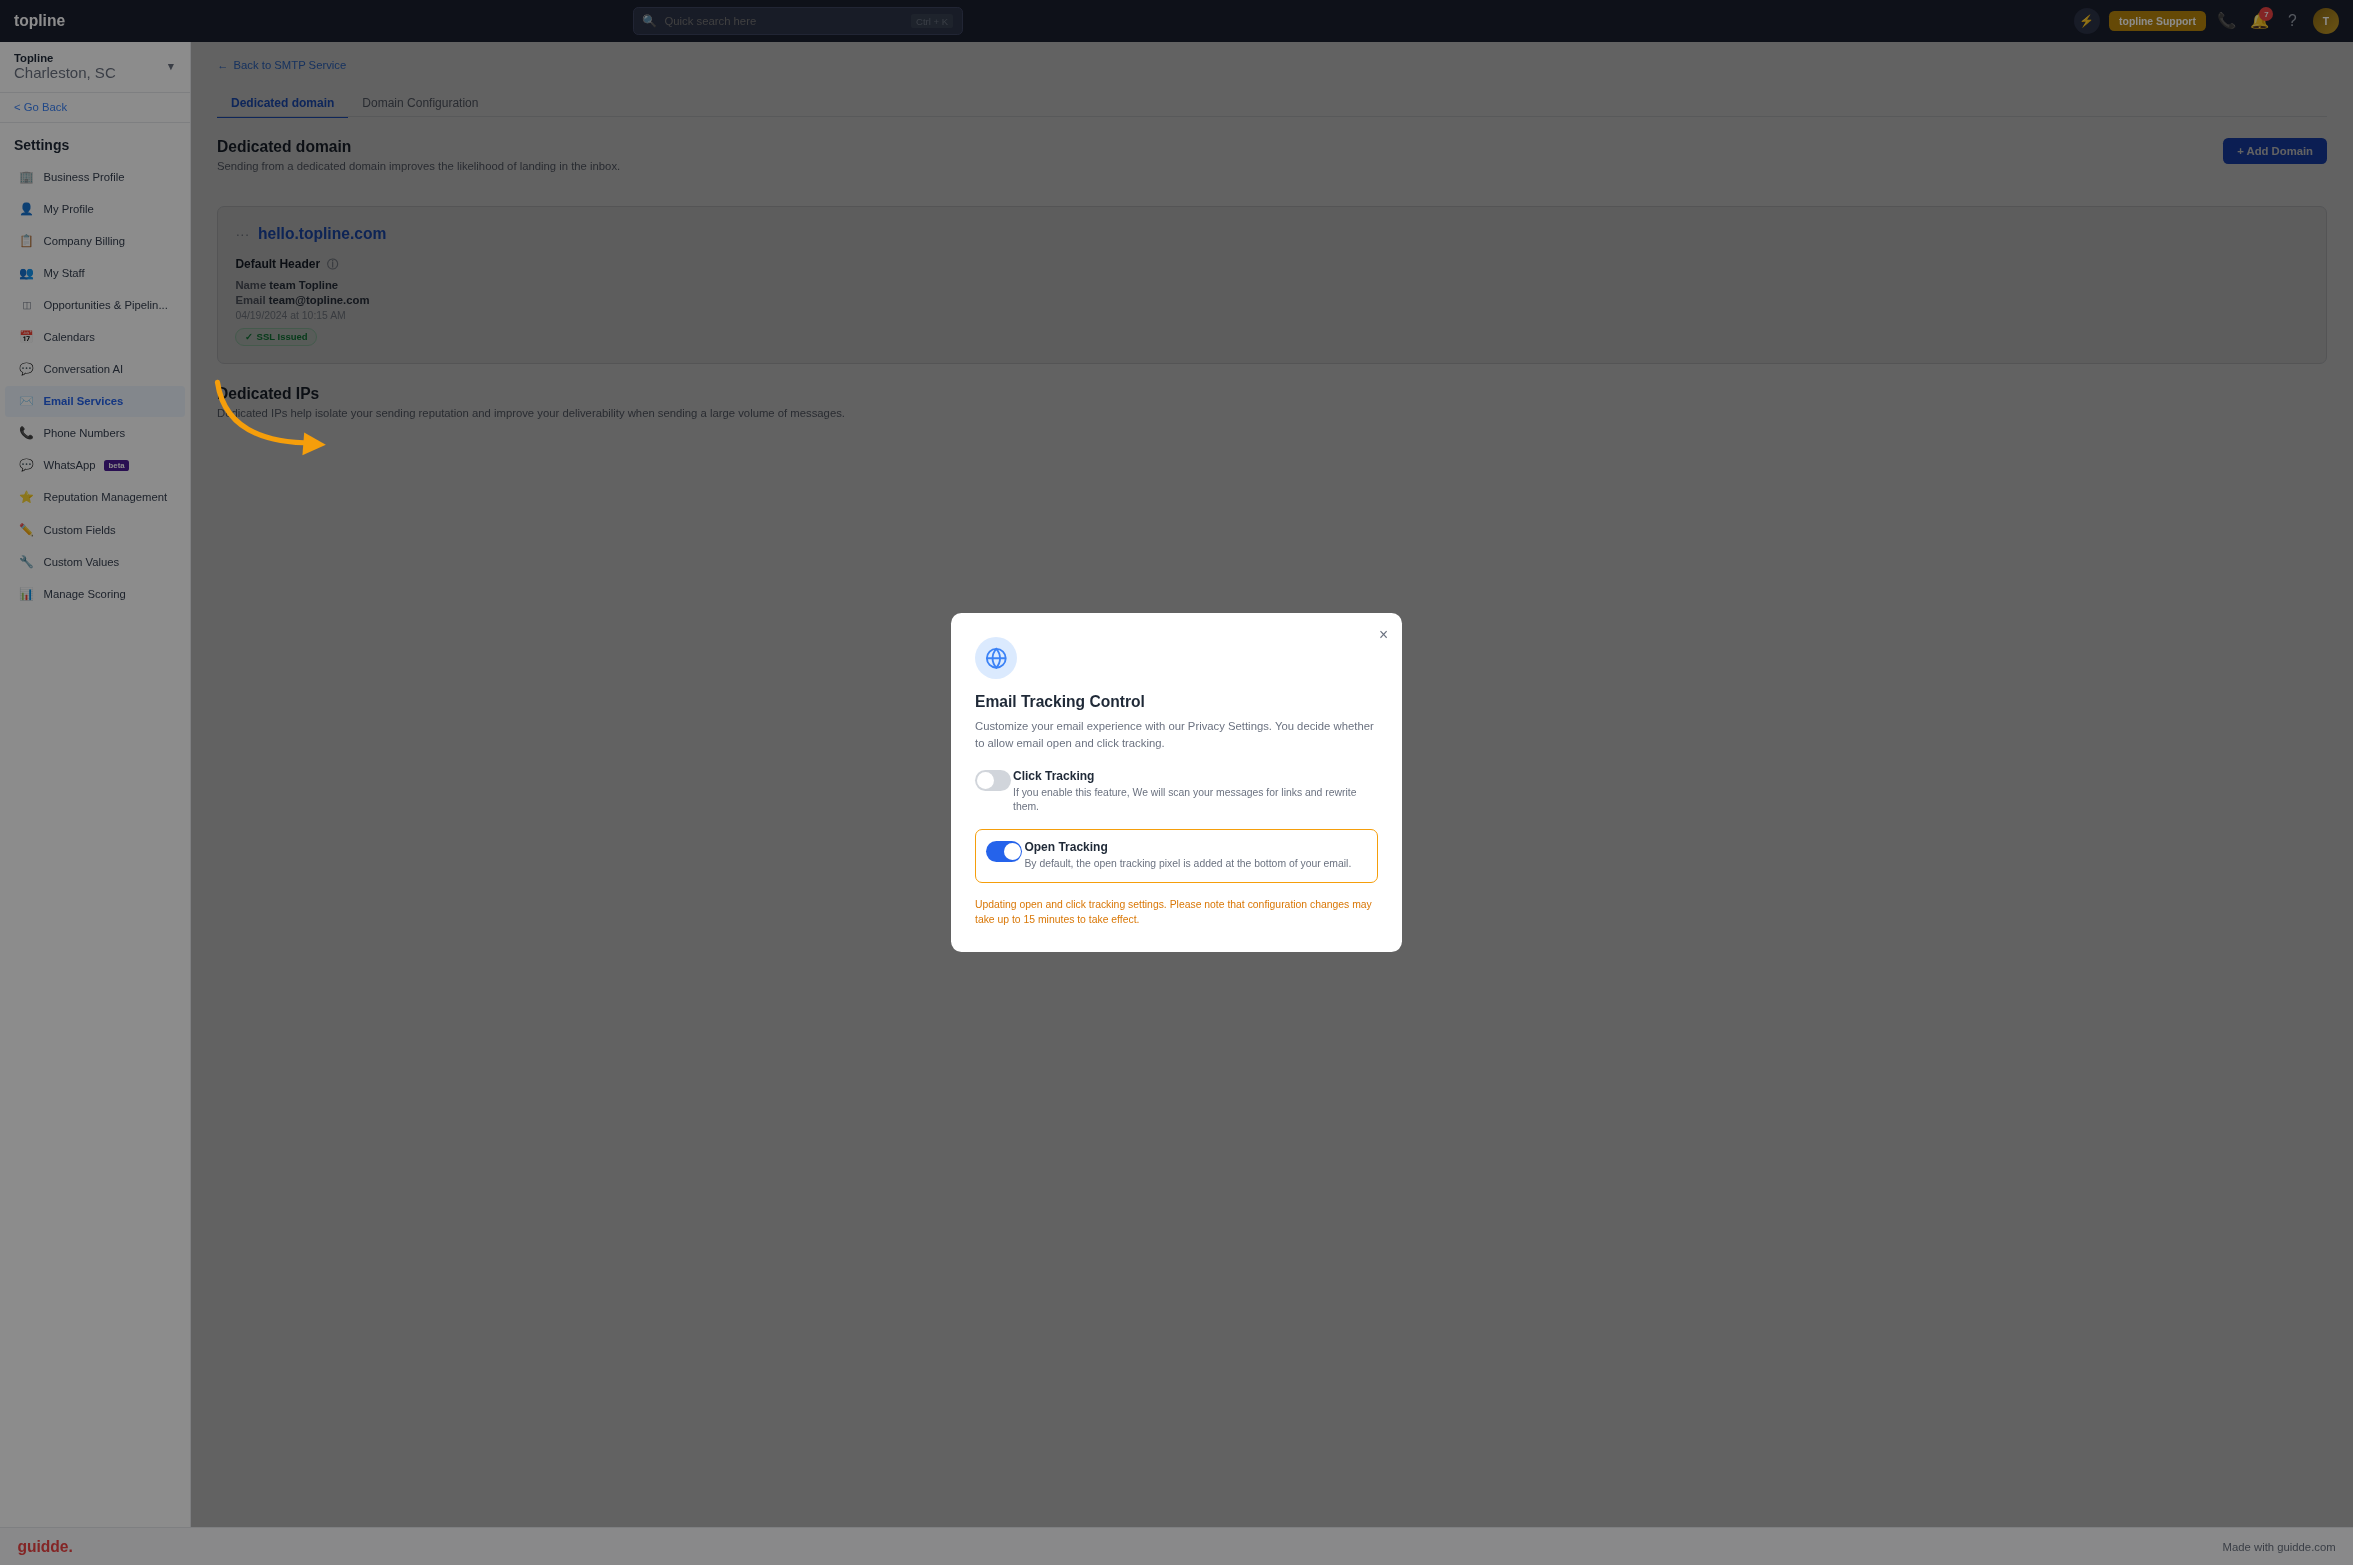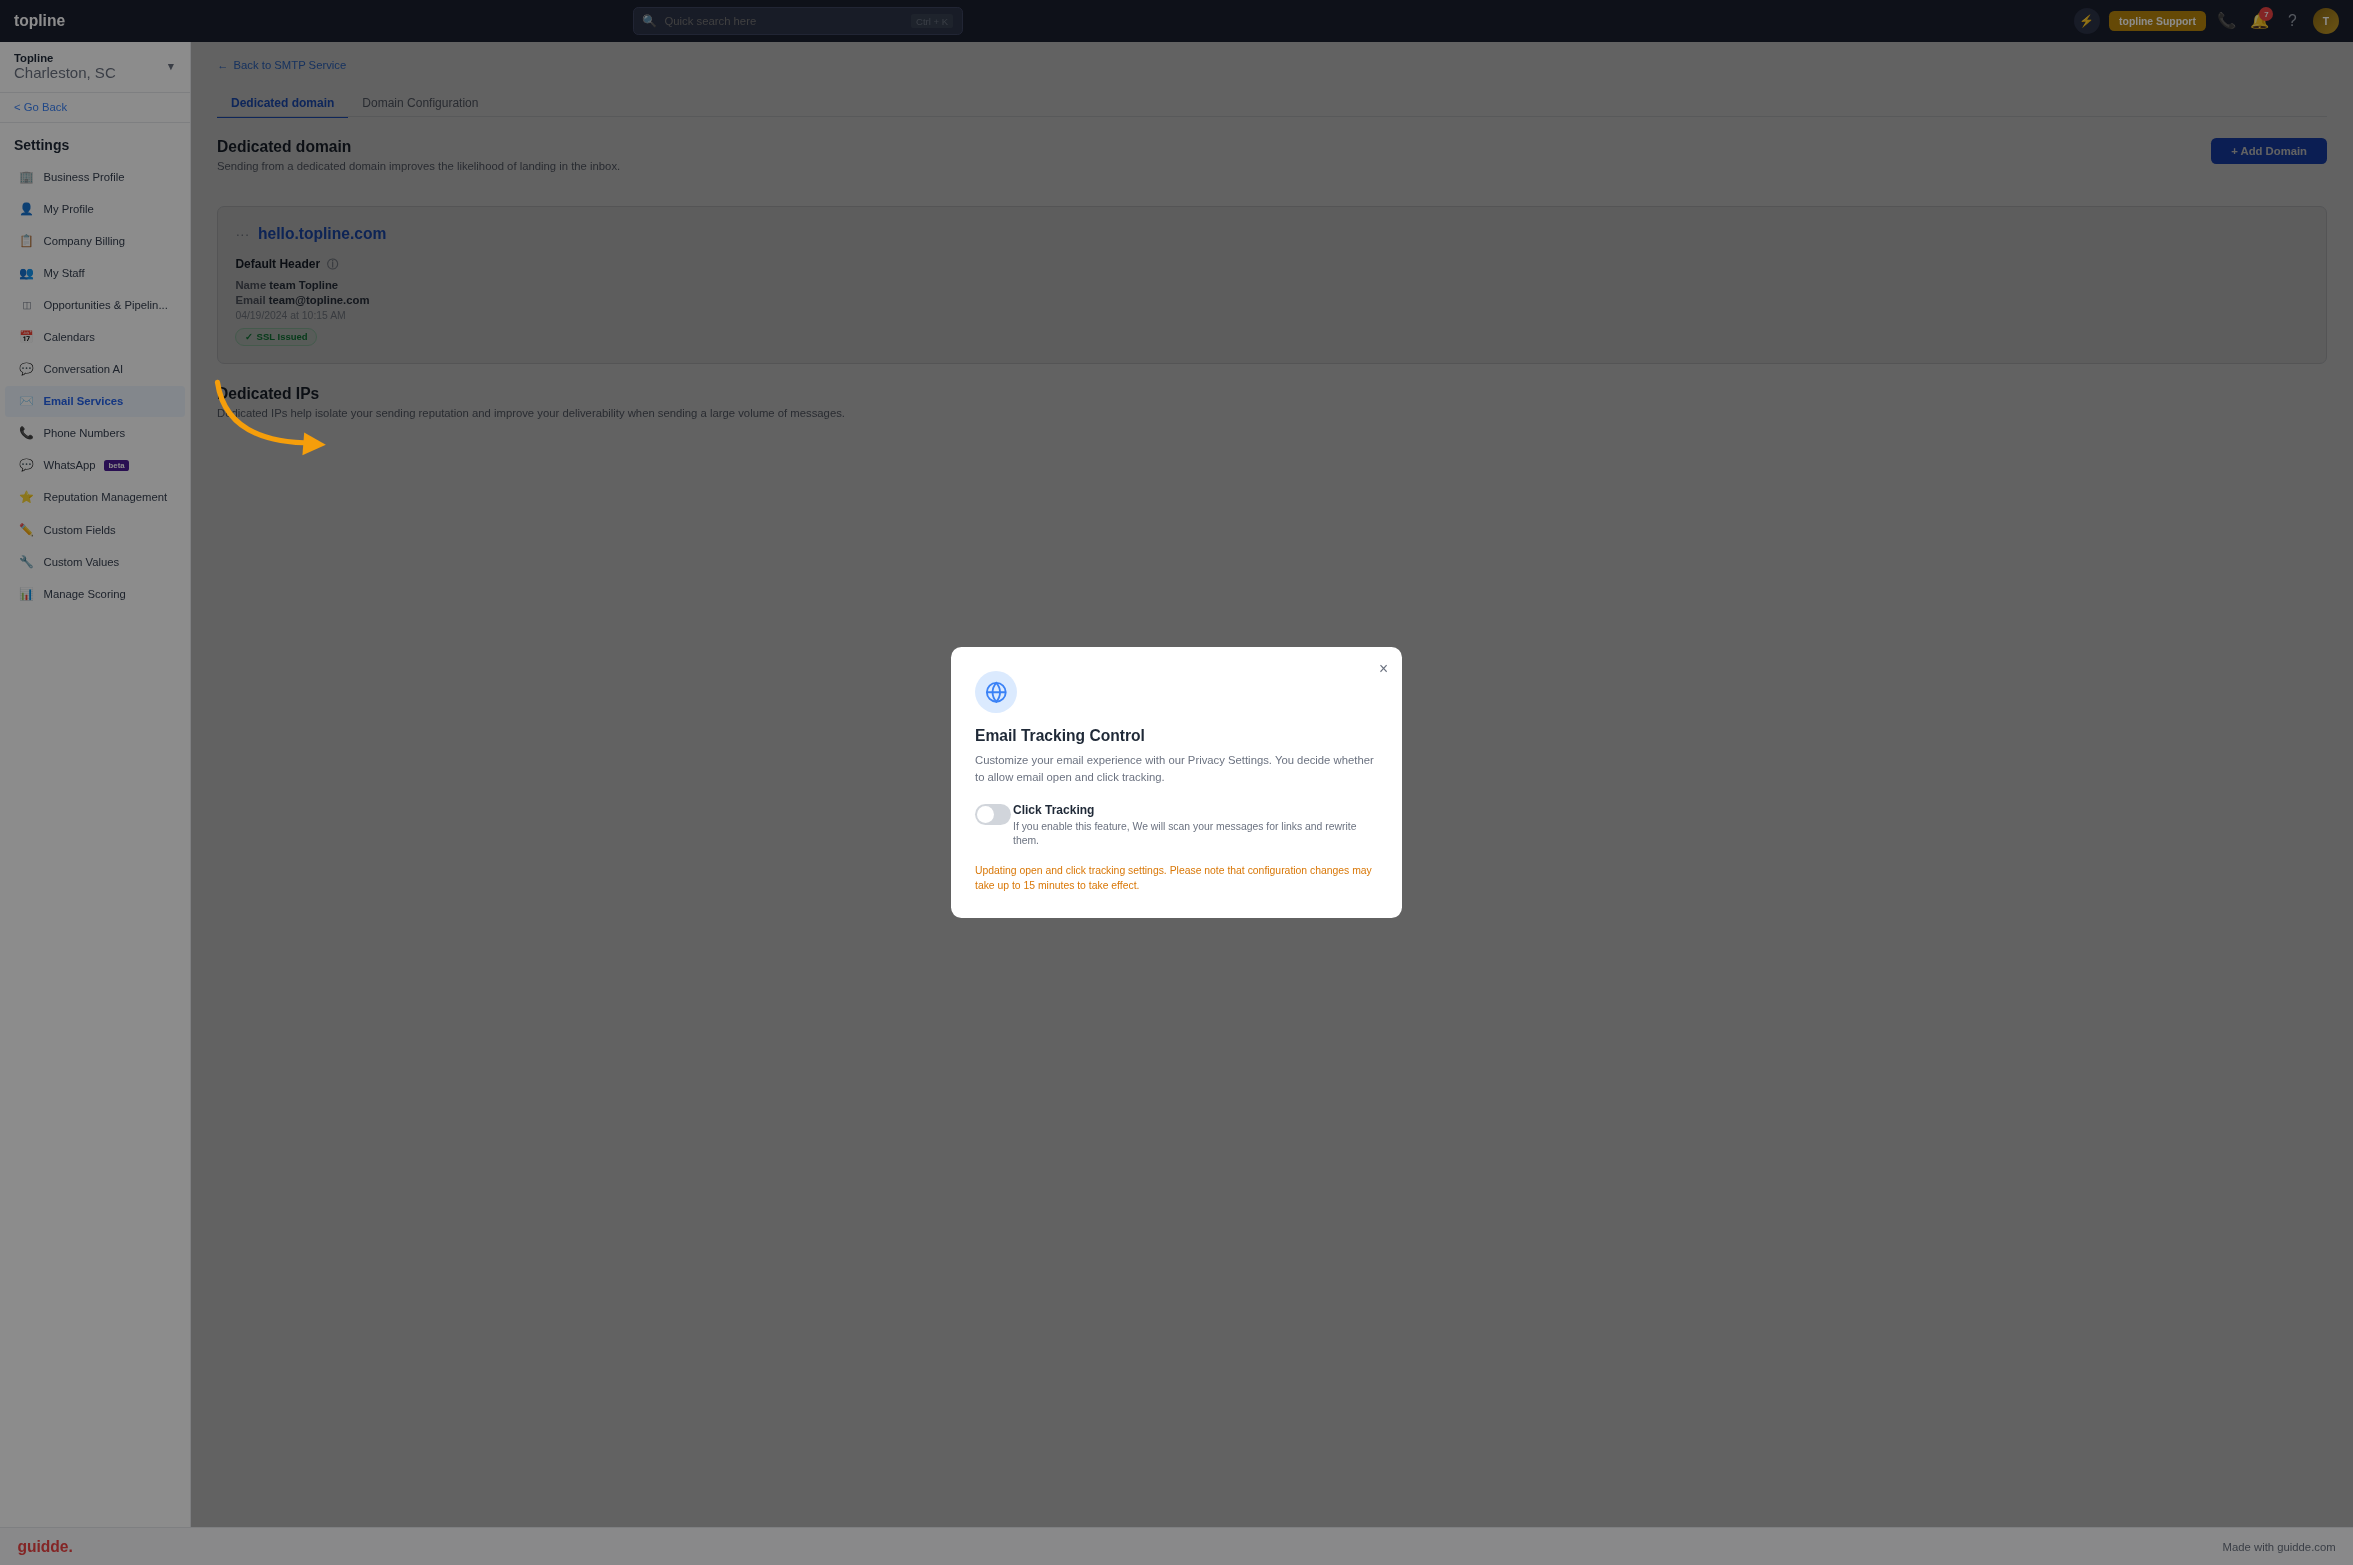--- a/index.html
+++ b/index.html
@@ -229,21 +229,21 @@
       display: flex;
       justify-content: space-between;
       align-items: flex-start;
       margin-bottom: 17.4px;
     }
     .add-domain-btn {
       background: #1d4ed8;
       color: white;
       border: none;
       border-radius: 5.2px;
-      padding: 7px 20px;
+      padding: 7px 14px;
       font-size: 11.3px;
       font-weight: 600;
       cursor: pointer;
     }
 
     
     .domain-card {
       border: 0.9px solid #e5e7eb;
       border-radius: 7px;
       padding: 17.4px;
@@ -618,20 +618,29 @@
     <div class="toggle-row">
       <div class="toggle-switch off">
         <div class="toggle-knob"></div>
       </div>
       <div>
         <div class="toggle-label">Click Tracking</div>
         <div class="toggle-sublabel">If you enable this feature, We will scan your messages for links and rewrite them.</div>
       </div>
     </div>
 
+    <div class="toggle-row highlighted">
+      <div class="toggle-switch on">
+        <div class="toggle-knob"></div>
+      </div>
+      <div>
+        <div class="toggle-label">Open Tracking</div>
+        <div class="toggle-sublabel">By default, the open tracking pixel is added at the bottom of your email.</div>
+      </div>
+    </div>
 
     <div class="modal-warning">Updating open and click tracking settings. Please note that configuration changes may take up to 15 minutes to take effect.</div>
   </div>
 </div>
 
 <footer class="footer">
   <div class="footer-logo">
     <span style="color:#ef4444; font-weight:800;">guidde.</span>
   </div>
   <div class="footer-text">Made with guidde.com</div>

